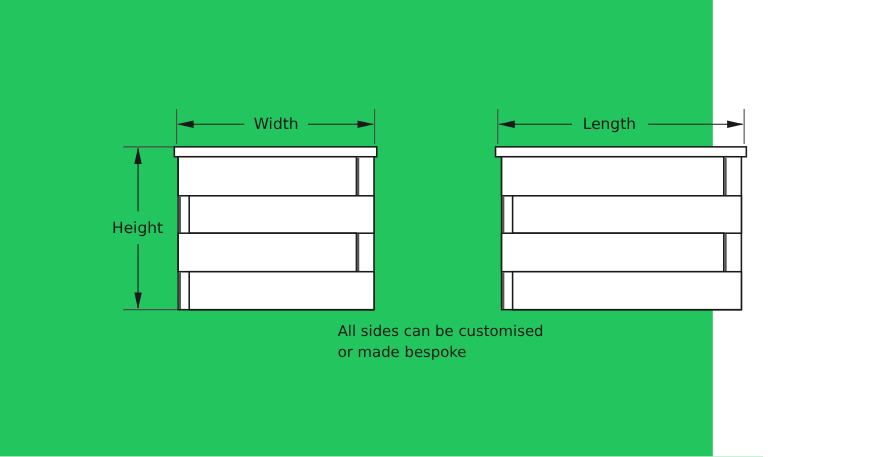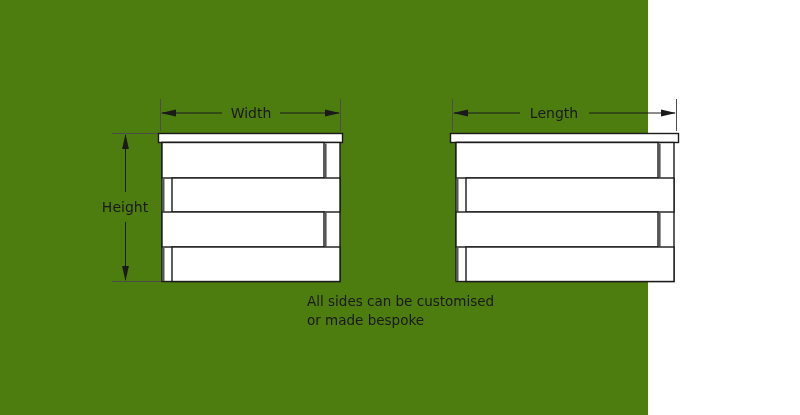--- a/index.html
+++ b/index.html
@@ -10,21 +10,21 @@
   body {
     width: 800px;
     height: 415px;
     font-family: "DejaVu Sans", sans-serif;
     overflow: hidden;
   }
   #drawing-root {
     position: relative;
     width: 648px;
     height: 415px;
-    background: #4d7c0f;
+    background: #22c55e;
   }
   svg#technical-drawing {
     display: block;
     width: 800px;
     height: 415px;
   }
   .dim-line {
     stroke: #1a1a1a;
     stroke-width: 1;
     fill: none;

